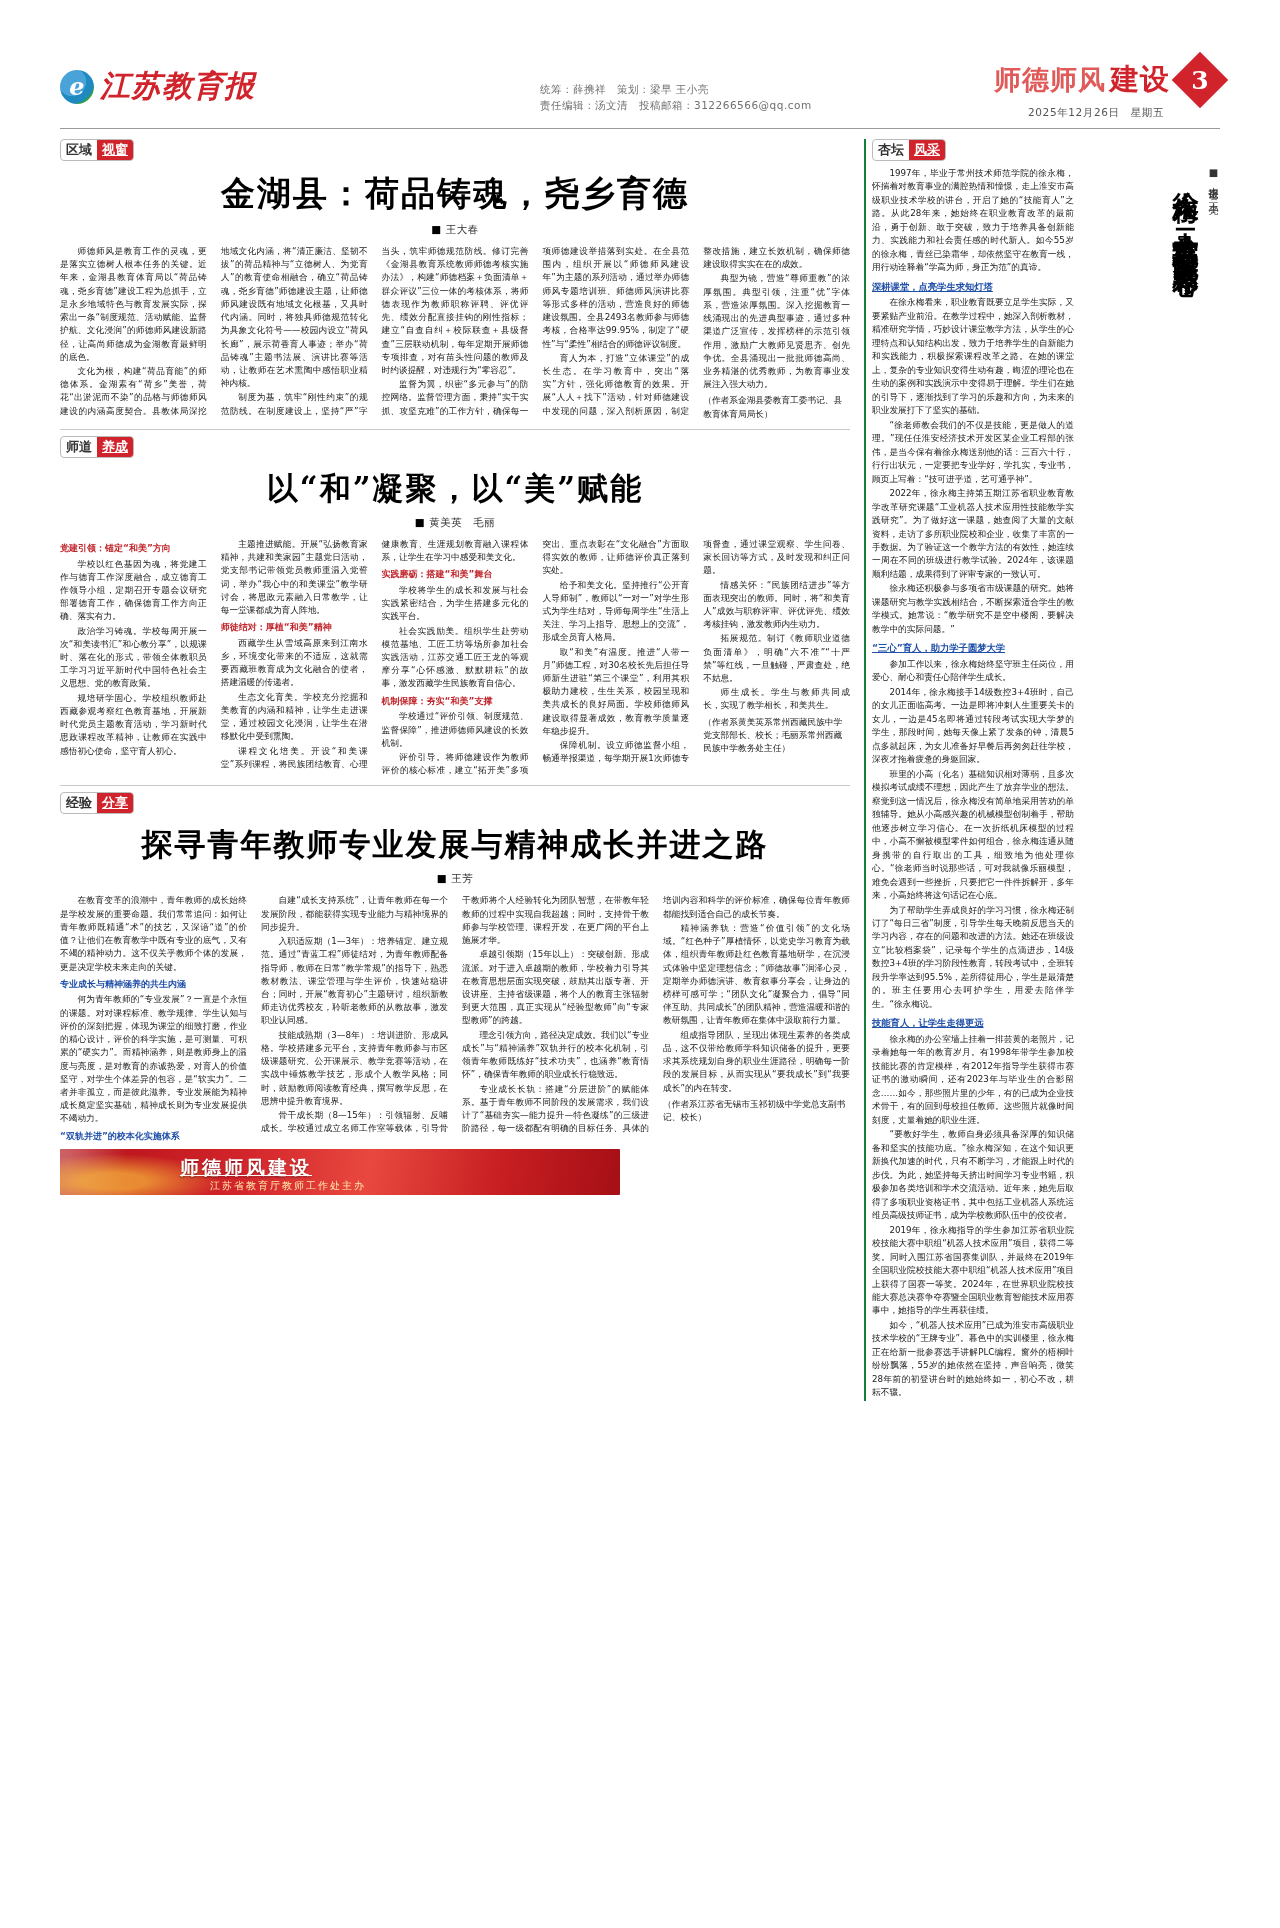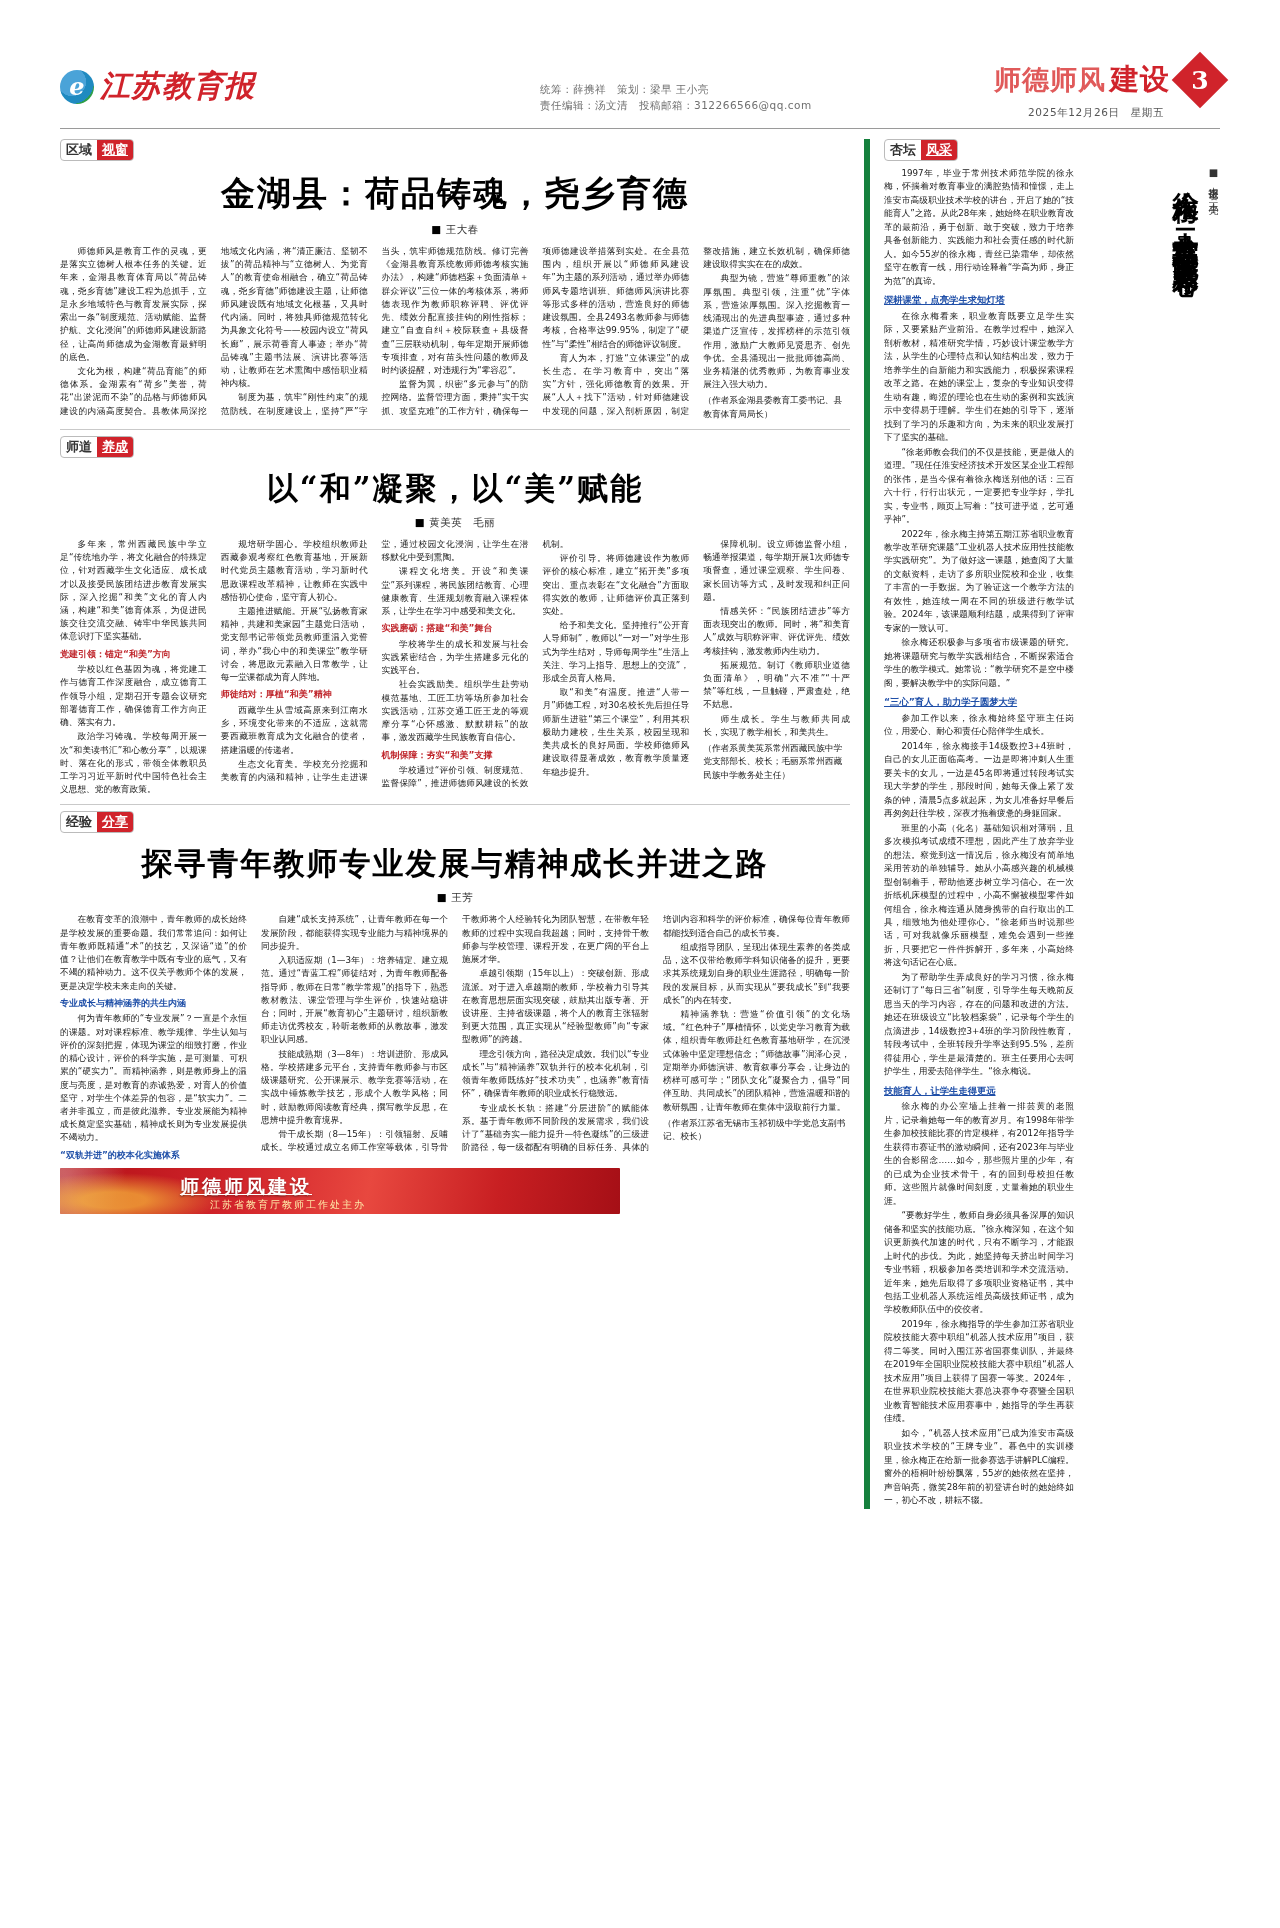--- a/index.html
+++ b/index.html
@@ -59,21 +59,21 @@
   }
   .dateline {
     margin-top: 6px; font-size: 10.5px; color: #555; padding-right: 56px;
     letter-spacing: .6px;
   }
   .rule-main { margin: 6px 60px 0 60px; border-top: 1.5px solid #9a9a9a; }
 
   
   .body-wrap { display: flex; margin: 10px 60px 0 60px; gap: 14px; }
   .col-left { width: 790px; }
-  .col-right { width: 356px; border-left: 6px solid #15803d; padding-left: 14px; }
+  .col-right { width: 356px; border-left: 2px solid #15803d; padding-left: 6px; }
 
   
   .tag {
     display: inline-flex; align-items: stretch; border: 1px solid #bbb;
     border-radius: 4px; overflow: hidden; height: 22px; background: #fff;
   }
   .tag .t1 {
     padding: 0 5px; display: flex; align-items: center;
     font-size: 13px; color: #333; font-weight: bold;
     font-family: "DejaVu Serif", serif;
@@ -219,21 +219,20 @@
       <div class="divider"></div>
 
       <div class="article">
         <div class="tag">
           <span class="t1">师道</span>
           <span class="t2">养成</span>
         </div>
         <div class="headline h2">以“和”凝聚，以“美”赋能</div>
         <div class="byline">黄美英　毛丽</div>
         <div class="cols cols-5">
-          <p>多年来，常州西藏民族中学立足“传统地办学，将文化融合的特殊定位，针对西藏学生文化适应、成长成才以及接受民族团结进步教育发展实际，深入挖掘“和美”文化的育人内涵，构建“和美”德育体系，为促进民族交往交流交融、铸牢中华民族共同体意识打下坚实基础。</p>
           <p class="sub-red">党建引领：锚定“和美”方向</p>
           <p>学校以红色基因为魂，将党建工作与德育工作深度融合，成立德育工作领导小组，定期召开专题会议研究部署德育工作，确保德育工作方向正确、落实有力。</p>
           <p>政治学习铸魂。学校每周开展一次“和美读书汇”和心教分享”，以规课时、落在化的形式，带领全体教职员工学习习近平新时代中国特色社会主义思想、党的教育政策。</p>
           <p>规培研学固心。学校组织教师赴西藏参观考察红色教育基地，开展新时代党员主题教育活动，学习新时代思政课程改革精神，让教师在实践中感悟初心使命，坚守育人初心。</p>
           <p>主题推进赋能。开展“弘扬教育家精神，共建和美家园”主题党日活动，党支部书记带领党员教师重温入党誓词，举办“我心中的和美课堂”教学研讨会，将思政元素融入日常教学，让每一堂课都成为育人阵地。</p>
           <p class="sub-red">师徒结对：厚植“和美”精神</p>
           <p>西藏学生从雪域高原来到江南水乡，环境变化带来的不适应，这就需要西藏班教育成为文化融合的使者，搭建温暖的传递者。</p>
           <p>生态文化育美。学校充分挖掘和美教育的内涵和精神，让学生走进课堂，通过校园文化浸润，让学生在潜移默化中受到熏陶。</p>
           <p>课程文化培美。开设“和美课堂”系列课程，将民族团结教育、心理健康教育、生涯规划教育融入课程体系，让学生在学习中感受和美文化。</p>
           <p class="sub-red">实践磨砺：搭建“和美”舞台</p>
@@ -266,22 +265,22 @@
           <p class="sub">专业成长与精神涵养的共生内涵</p>
           <p>何为青年教师的“专业发展”？一直是个永恒的课题。对对课程标准、教学规律、学生认知与评价的深刻把握，体现为课堂的细致打磨，作业的精心设计，评价的科学实施，是可测量、可积累的“硬实力”。而精神涵养，则是教师身上的温度与亮度，是对教育的赤诚热爱，对育人的价值坚守，对学生个体差异的包容，是“软实力”。二者并非孤立，而是彼此滋养。专业发展能为精神成长奠定坚实基础，精神成长则为专业发展提供不竭动力。</p>
           <p class="sub">“双轨并进”的校本化实施体系</p>
           <p>自建“成长支持系统”，让青年教师在每一个发展阶段，都能获得实现专业能力与精神境界的同步提升。</p>
           <p>入职适应期（1—3年）：培养锚定、建立规范。通过“青蓝工程”师徒结对，为青年教师配备指导师，教师在日常“教学常规”的指导下，熟悉教材教法、课堂管理与学生评价，快速站稳讲台；同时，开展“教育初心”主题研讨，组织新教师走访优秀校友，聆听老教师的从教故事，激发职业认同感。</p>
           <p>技能成熟期（3—8年）：培训进阶、形成风格。学校搭建多元平台，支持青年教师参与市区级课题研究、公开课展示、教学竞赛等活动，在实战中锤炼教学技艺，形成个人教学风格；同时，鼓励教师阅读教育经典，撰写教学反思，在思辨中提升教育境界。</p>
           <p>骨干成长期（8—15年）：引领辐射、反哺成长。学校通过成立名师工作室等载体，引导骨干教师将个人经验转化为团队智慧，在带教年轻教师的过程中实现自我超越；同时，支持骨干教师参与学校管理、课程开发，在更广阔的平台上施展才华。</p>
           <p>卓越引领期（15年以上）：突破创新、形成流派。对于进入卓越期的教师，学校着力引导其在教育思想层面实现突破，鼓励其出版专著、开设讲座、主持省级课题，将个人的教育主张辐射到更大范围，真正实现从“经验型教师”向“专家型教师”的跨越。</p>
           <p>理念引领方向，路径决定成效。我们以“专业成长”与“精神涵养”双轨并行的校本化机制，引领青年教师既练好“技术功夫”，也涵养“教育情怀”，确保青年教师的职业成长行稳致远。</p>
           <p>专业成长长轨：搭建“分层进阶”的赋能体系。基于青年教师不同阶段的发展需求，我们设计了“基础夯实—能力提升—特色凝练”的三级进阶路径，每一级都配有明确的目标任务、具体的培训内容和科学的评价标准，确保每位青年教师都能找到适合自己的成长节奏。</p>
+          <p>精神涵养轨：营造“价值引领”的文化场域。“红色种子”厚植情怀，以党史学习教育为载体，组织青年教师赴红色教育基地研学，在沉浸式体验中坚定理想信念；“师德故事”润泽心灵，定期举办师德演讲、教育叙事分享会，让身边的榜样可感可学；“团队文化”凝聚合力，倡导“同伴互助、共同成长”的团队精神，营造温暖和谐的教研氛围，让青年教师在集体中汲取前行力量。</p>
           <p>组成指导团队，呈现出体现生素养的各类成品，这不仅带给教师学科知识储备的提升，更要求其系统规划自身的职业生涯路径，明确每一阶段的发展目标，从而实现从“要我成长”到“我要成长”的内在转变。</p>
-          <p>精神涵养轨：营造“价值引领”的文化场域。“红色种子”厚植情怀，以党史学习教育为载体，组织青年教师赴红色教育基地研学，在沉浸式体验中坚定理想信念；“师德故事”润泽心灵，定期举办师德演讲、教育叙事分享会，让身边的榜样可感可学；“团队文化”凝聚合力，倡导“同伴互助、共同成长”的团队精神，营造温暖和谐的教研氛围，让青年教师在集体中汲取前行力量。</p>
           <p class="sig">（作者系江苏省无锡市玉祁初级中学党总支副书记、校长）</p>
         </div>
 
         <div class="banner">
           <div class="banner-t1">师德师风建设</div>
           <div class="banner-t2">江苏省教育厅教师工作处主办</div>
         </div>
       </div>
 
     </div>

